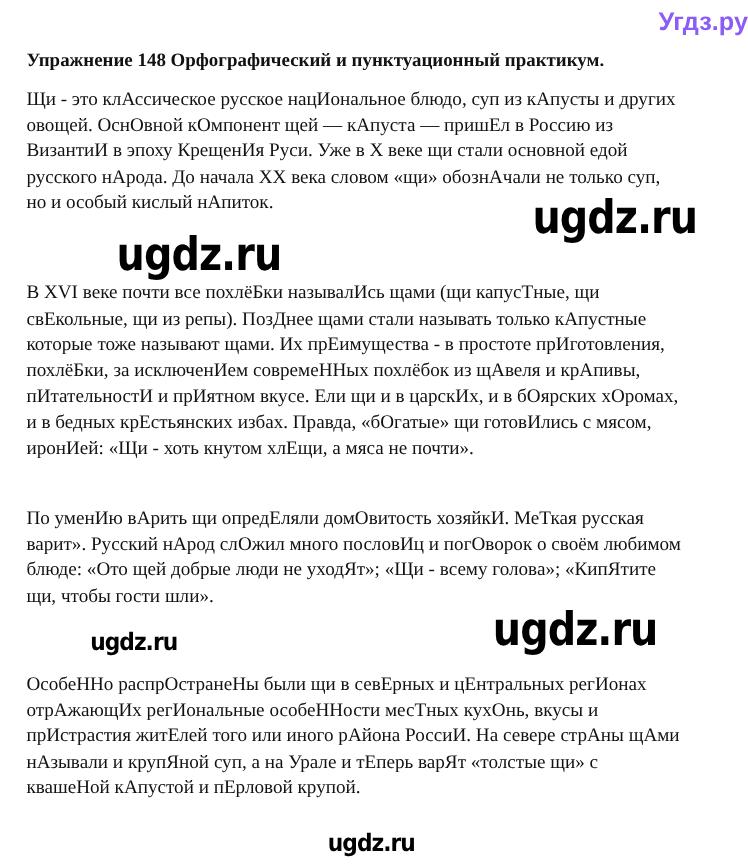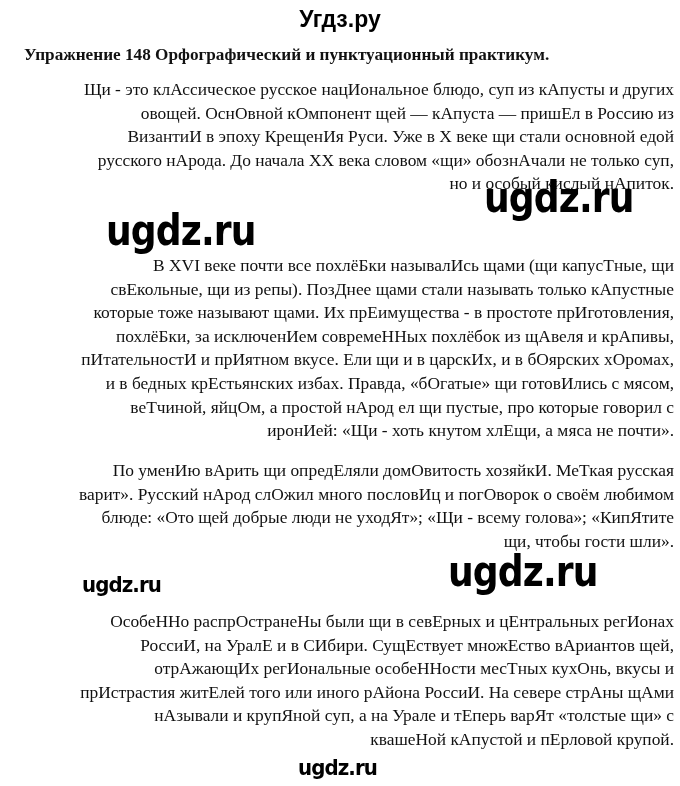--- a/index.html
+++ b/index.html
@@ -12,26 +12,26 @@
       height: 786px;
       position: relative;
       overflow: hidden;
       color: #111111;
     }
     .site-header {
       position: absolute;
       top: 4px;
       left: 0;
       width: 680px;
-      text-align: center;
+      text-align: right;
       font-family: "Liberation Sans", sans-serif;
       font-weight: bold;
       font-size: 23px;
       line-height: 30px;
-      color: #000000;
+      color: #8b5cf6;
     }
     .exercise-title {
       position: absolute;
       top: 44px;
       left: 24px;
       width: 650px;
       font-family: "Liberation Serif", serif;
       font-weight: bold;
       font-size: 17.2px;
       line-height: 22px;
@@ -39,21 +39,20 @@
       color: #111;
     }
     .para {
       position: absolute;
       left: 24px;
       width: 650px;
       font-family: "Liberation Serif", serif;
       font-size: 17.4px;
       line-height: 23.6px;
       color: #111;
-      text-align: right;
     }
     .para .line {
       display: block;
       white-space: nowrap;
     }
     .watermark {
       position: absolute;
       font-family: "DejaVu Sans", sans-serif;
       font-weight: bold;
       color: #000;
@@ -91,36 +90,34 @@
 <div class="watermark wm-large" style="left:484px; top:176px;">ugdz.ru</div>
 <div class="watermark wm-large" style="left:106px; top:209px;">ugdz.ru</div>
 
 <div class="para" style="top:254px;">
   <span class="line">В XVI веке почти все похлёБки называлИсь щами (щи капусТные, щи</span>
   <span class="line">свЕкольные, щи из репы). ПозДнее щами стали называть только кАпустные</span>
   <span class="line">которые тоже называют щами. Их прЕимущества - в простоте прИготовления,</span>
   <span class="line">похлёБки, за исключенИем совремеННых похлёбок из щАвеля и крАпивы,</span>
   <span class="line">пИтательностИ и прИятном вкусе. Ели щи и в царскИх, и в бОярских хОромах,</span>
   <span class="line">и в бедных крЕстьянских избах. Правда, «бОгатые» щи готовИлись с мясом,</span>
-  <span class="line">веТчиной, яйцОм, а простой нАрод ел щи пустые, про которые говорил с</span>
   <span class="line">иронИей: «Щи - хоть кнутом хлЕщи, а мяса не почти».</span>
 </div>
 
 <div class="para" style="top:459px;">
   <span class="line">По уменИю вАрить щи опредЕляли домОвитость хозяйкИ. МеТкая русская</span>
   <span class="line">варит». Русский нАрод слОжил много пословИц и погОворок о своём любимом</span>
   <span class="line">блюде: «Ото щей добрые люди не уходЯт»; «Щи - всему голова»; «КипЯтите</span>
   <span class="line">щи, чтобы гости шли».</span>
 </div>
 
 <div class="watermark wm-large" style="left:448px; top:550px;">ugdz.ru</div>
 <div class="watermark wm-small" style="left:82px; top:573px;">ugdz.ru</div>
 
 <div class="para" style="top:610px;">
   <span class="line">ОсобеННо распрОстранеНы были щи в севЕрных и цЕнтральных регИонах</span>
-  <span class="line">РоссиИ, на УралЕ и в СИбири. СущЕствует множЕство вАриантов щей,</span>
   <span class="line">отрАжающИх регИональные особеННости месТных кухОнь, вкусы и</span>
   <span class="line">прИстрастия житЕлей того или иного рАйона РоссиИ. На севере стрАны щАми</span>
   <span class="line">нАзывали и крупЯной суп, а на Урале и тЕперь варЯт «толстые щи» с</span>
   <span class="line">квашеНой кАпустой и пЕрловой крупой.</span>
 </div>
 
 <div class="watermark wm-small" style="left:298px; top:756px;">ugdz.ru</div>
 
 </body></html>

